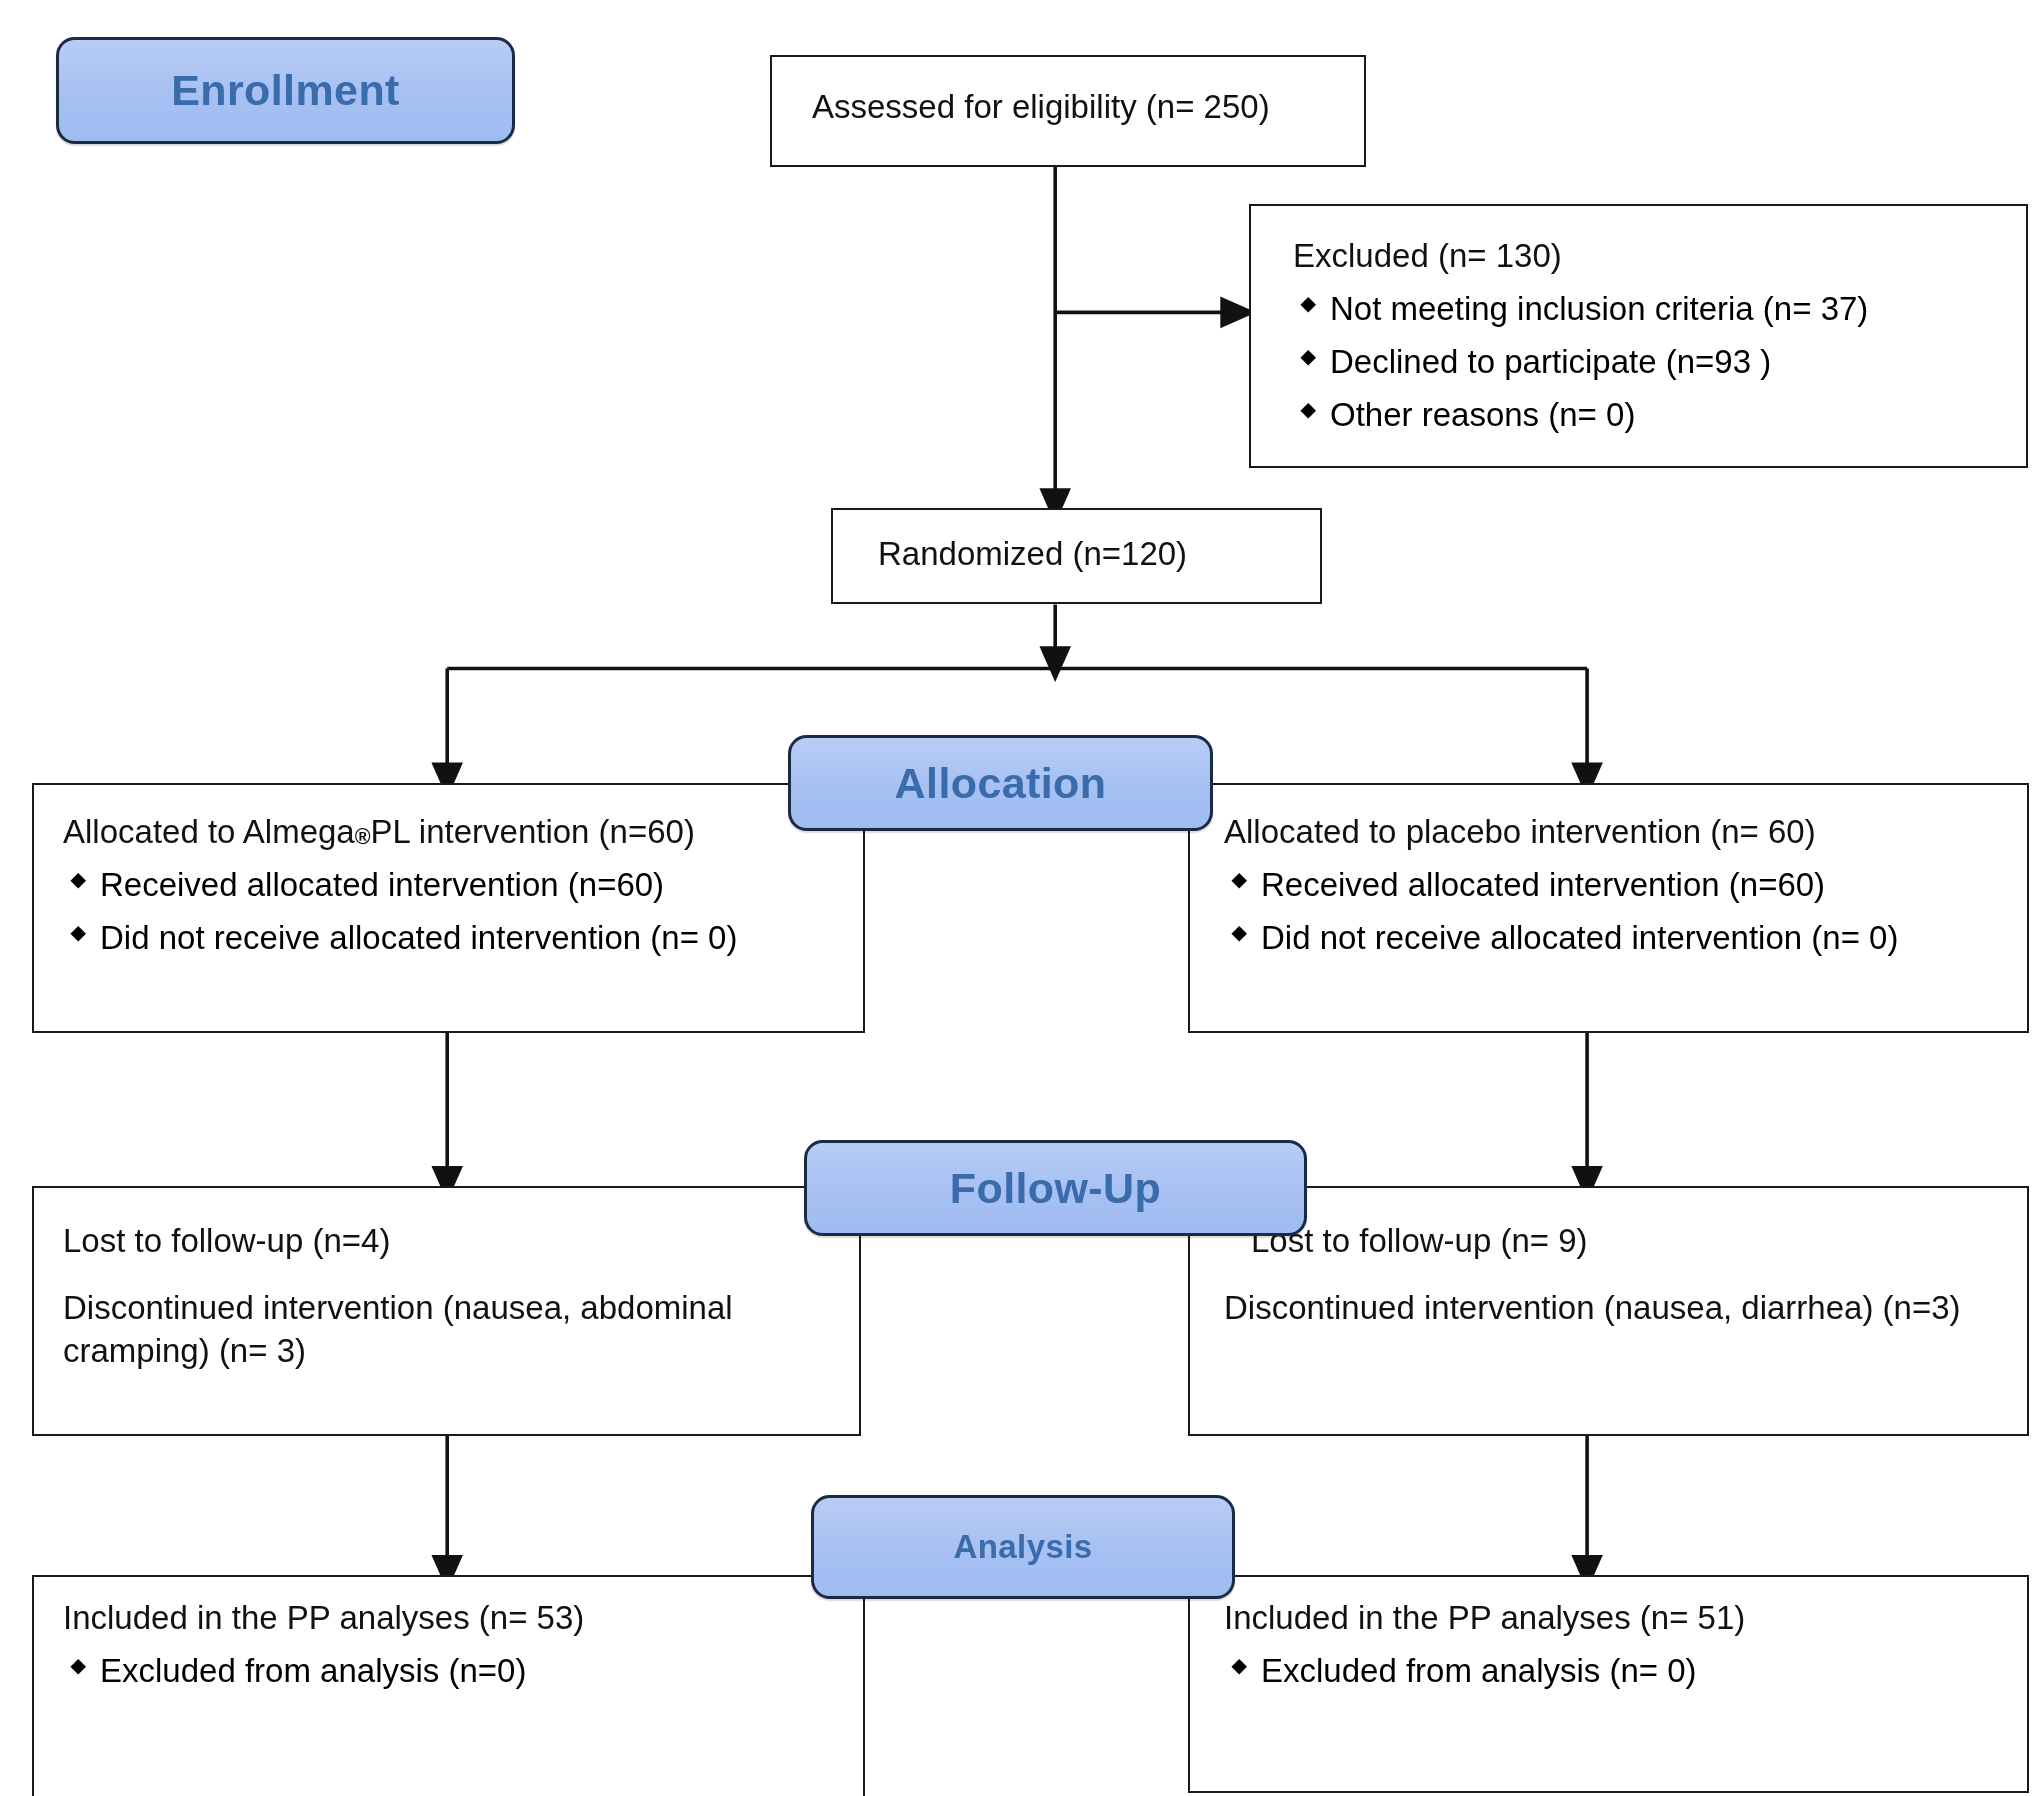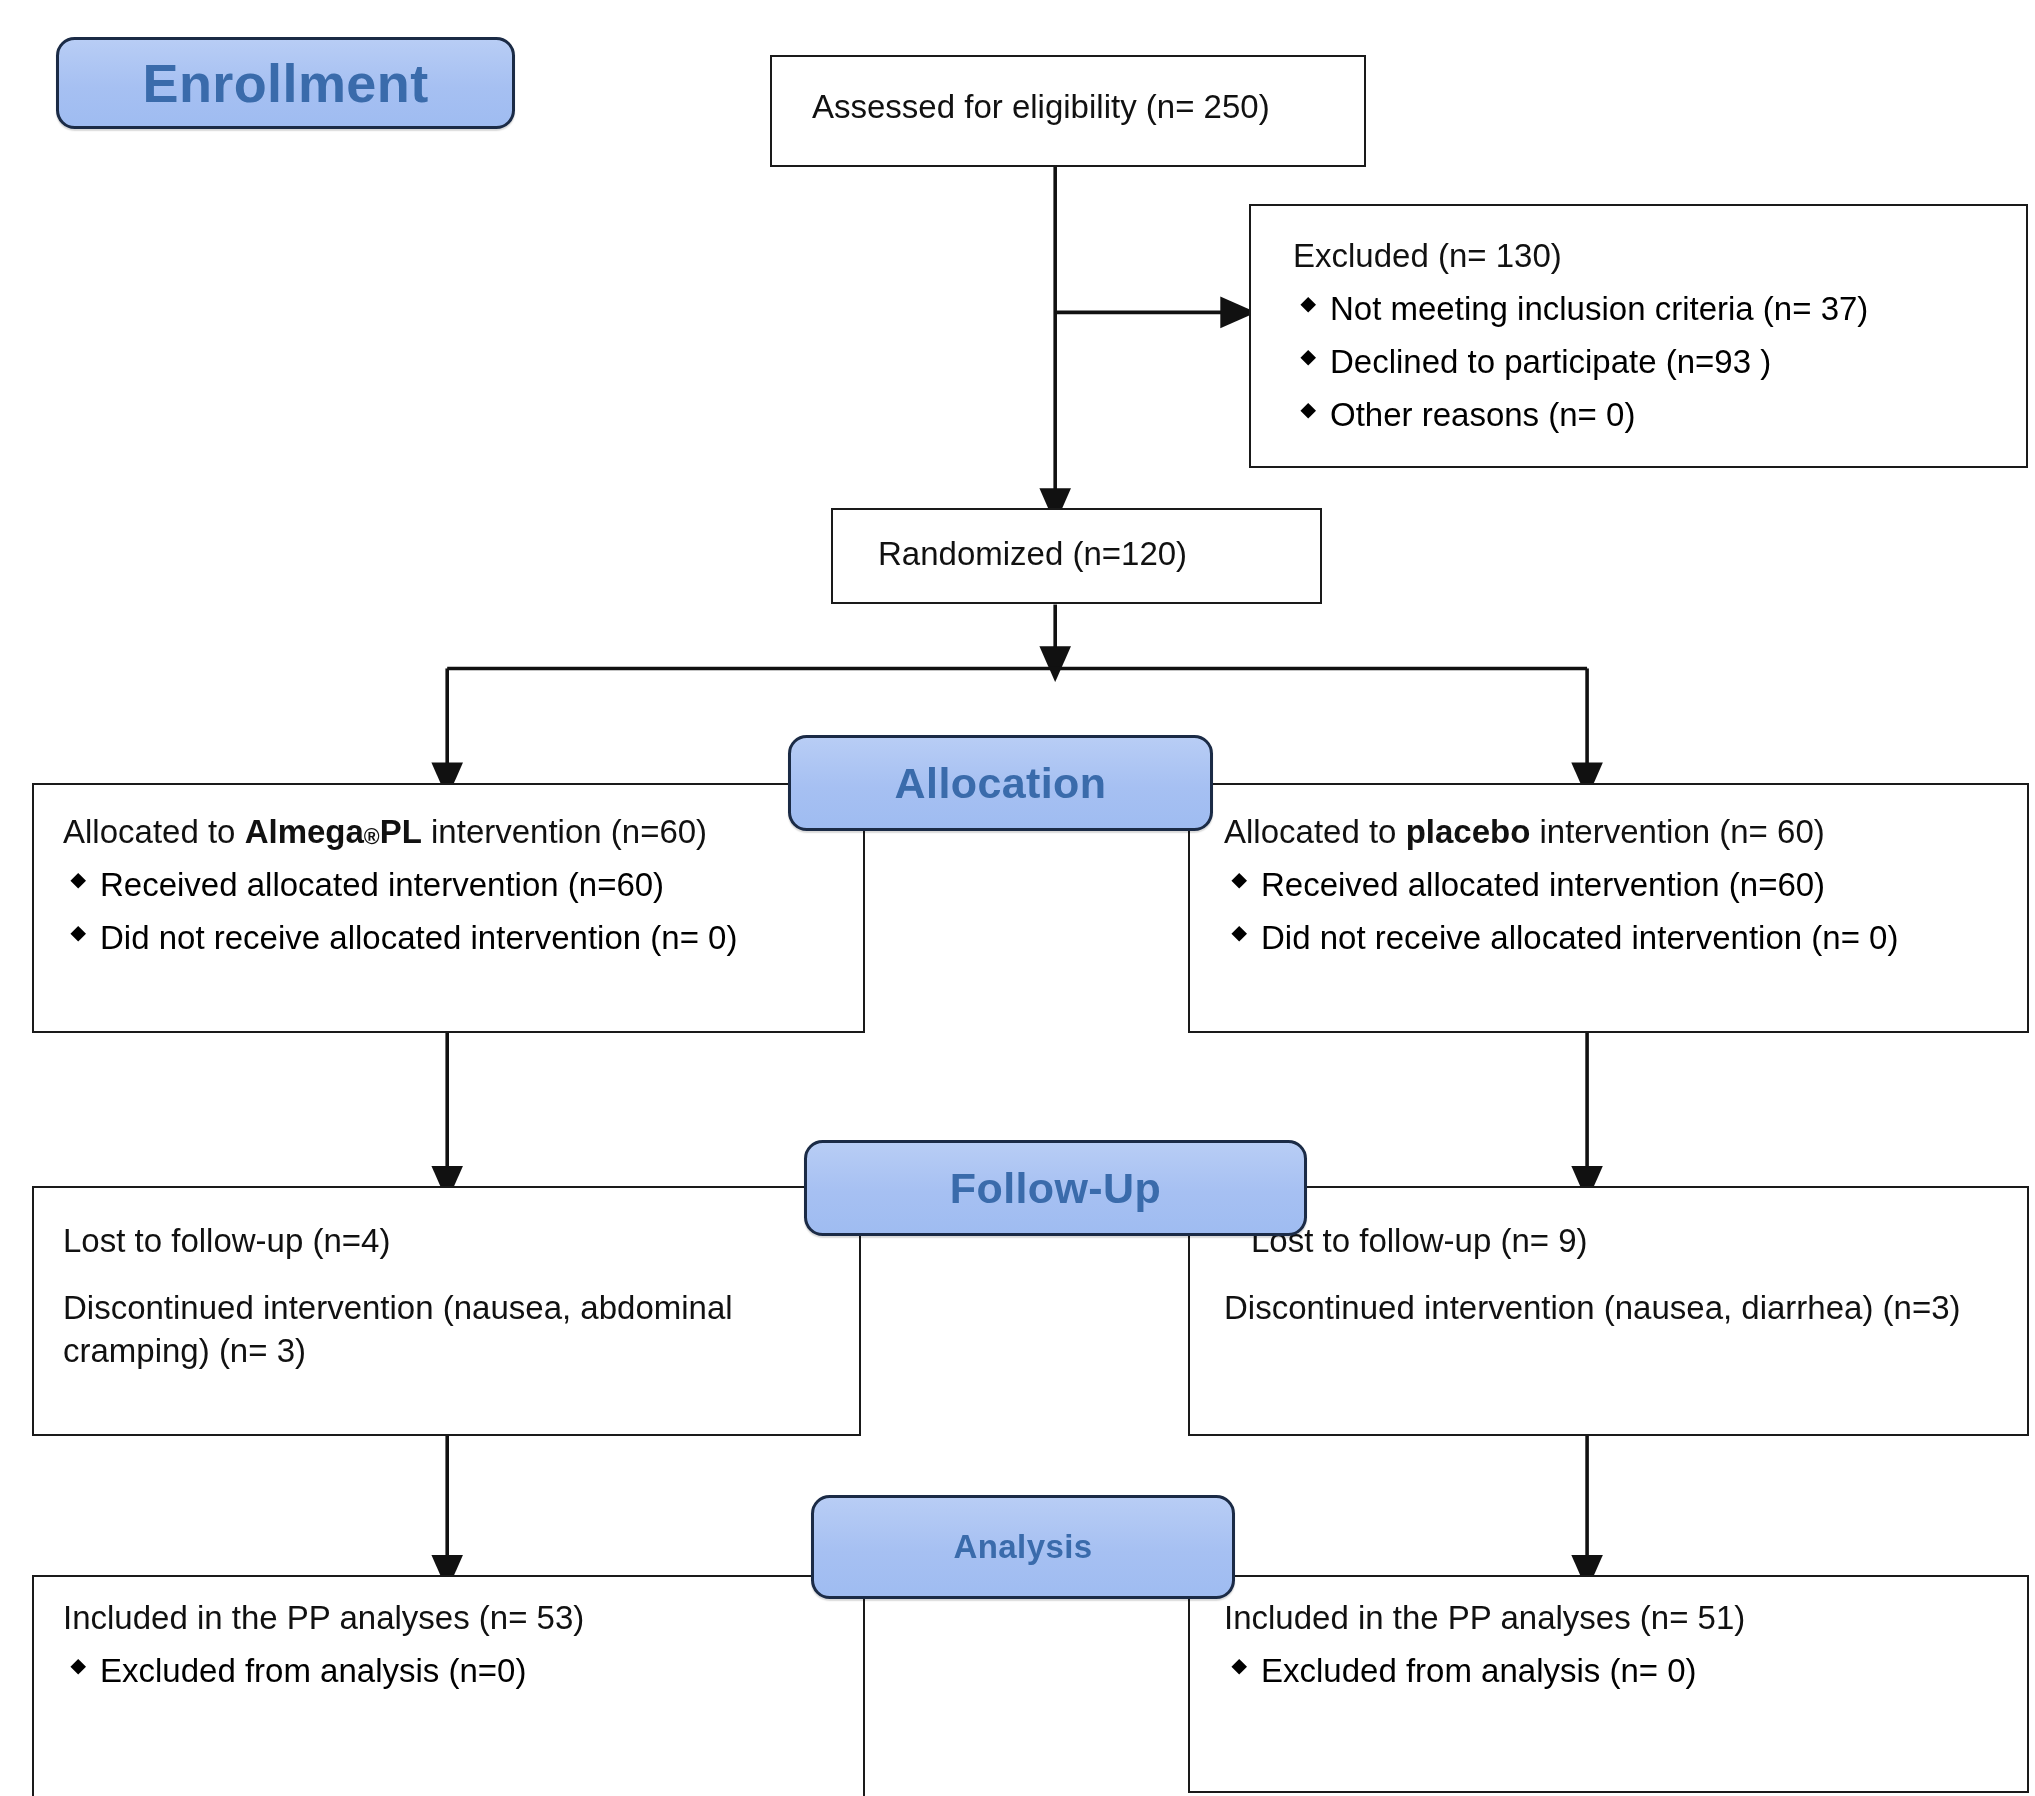--- a/index.html
+++ b/index.html
@@ -6,21 +6,21 @@
   body{width:2035px;height:1797px;position:relative;overflow:hidden;
        font-family:"Liberation Sans","DejaVu Sans",sans-serif;color:#000;}
   #stage{position:absolute;left:0;top:0;width:2035px;height:1797px;}
 
   svg.lines{position:absolute;left:0;top:0;width:2035px;height:1797px;pointer-events:none;}
 
   .node{position:absolute;box-sizing:border-box;background:#ffffff;
         border:2.9px solid #1a1a1a;}
 
   .txt{font-size:33px;line-height:1.30;color:#111;white-space:normal;}
-  .b{font-weight:bold;}
+  .b{font-weight:normal;}
   .reg{font-size:21.5px;vertical-align:-1.4px;font-weight:bold;}
 
   ul.bul{list-style:none;margin:0;padding:0;}
   ul.bul li{position:relative;padding-left:37px;margin:10px 0 0 0;
             font-size:33px;line-height:1.30;}
   ul.bul li .dia{position:absolute;left:5.7px;top:0.46em;width:10.8px;height:10.8px;
             background:#000;transform:rotate(45deg) translateY(-50%);
             transform-origin:center;}
 
   .stage-badge{position:absolute;box-sizing:border-box;
@@ -61,21 +61,21 @@
       <line x1="623" y1="1437" x2="623" y2="1650" marker-end="url(#ah)"></line>
 
       <line x1="2211" y1="1437" x2="2211" y2="1650" marker-end="url(#ah)"></line>
 
       <line x1="623" y1="1997" x2="623" y2="2192" marker-end="url(#ah)"></line>
 
       <line x1="2211" y1="1997" x2="2211" y2="2192" marker-end="url(#ah)"></line>
     </g>
   </svg>
 
-  <div class="stage-badge" style="left:56px;top:37px;width:459px;height:92px;font-size:54px;">
+  <div class="stage-badge" style="left:56px;top:37px;width:459px;height:107px;font-size:43px;">
     <span>Enrollment</span>
   </div>
 
   <div class="node" style="left:770px;top:55px;width:596px;height:112px;">
     <div class="txt" style="padding:29px 0 0 40px;">Assessed for eligibility (n= 250)</div>
   </div>
 
   <div class="node" style="left:1249px;top:204px;width:779px;height:264px;">
     <div style="padding:29px 0 0 42px;">
       <div class="txt p">Excluded (n= 130)</div>

